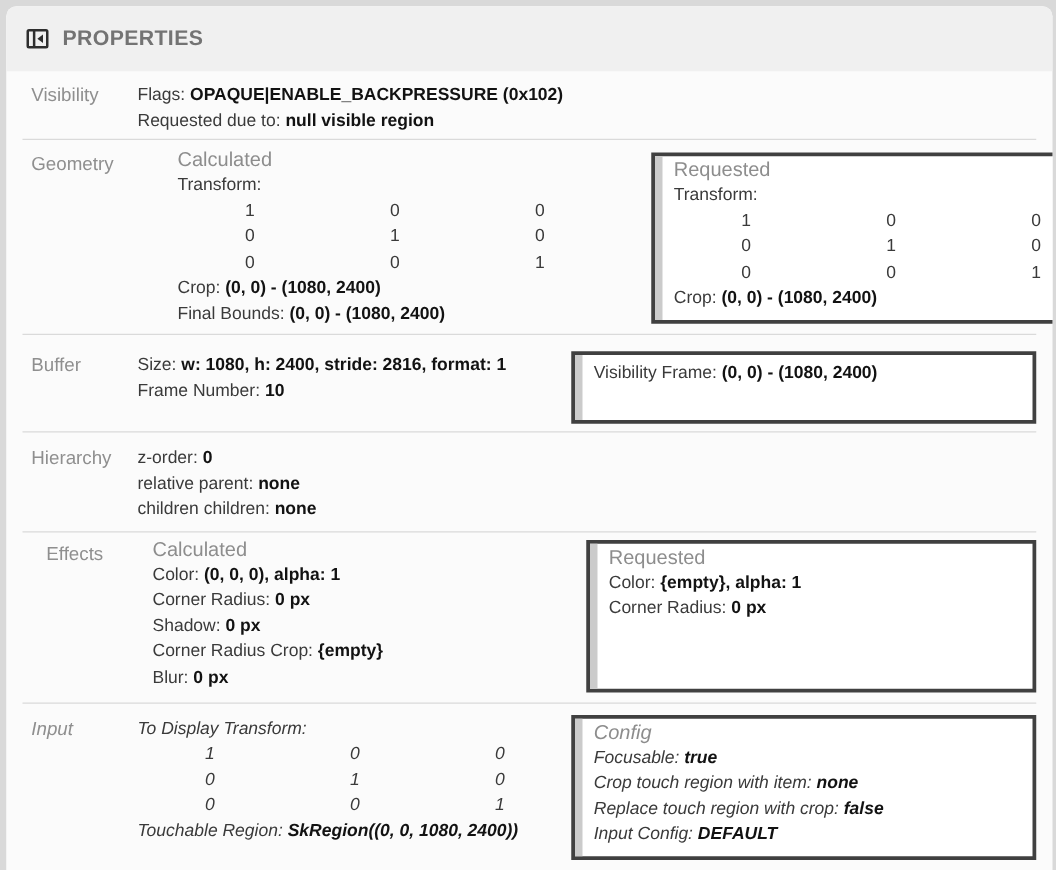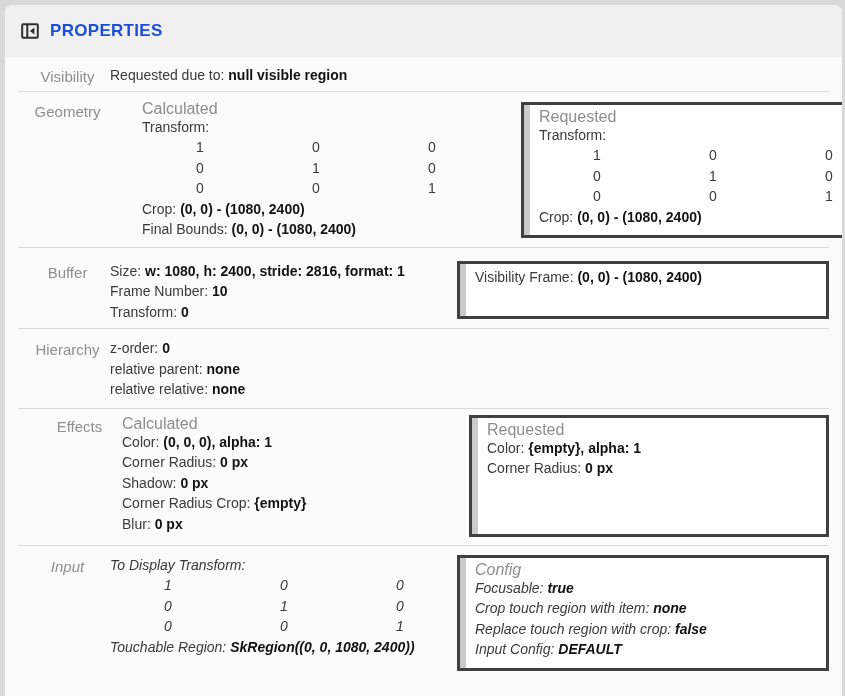--- a/index.html
+++ b/index.html
@@ -10,27 +10,27 @@
     -webkit-font-smoothing:antialiased;
   }
   .card{
     position:absolute;left:5px;top:5px;right:3px;bottom:0;
     background:#fbfbfb;border-radius:8px 8px 0 0;overflow:hidden;
   }
   .hdr{
     height:52px;background:#f0f0f0;display:flex;align-items:center;
     padding-left:14px;gap:9px;
   }
-  .hdr-title{font-size:17px;font-weight:700;color:#1d4ed8;letter-spacing:.3px;}
+  .hdr-title{font-size:17px;font-weight:700;color:#737373;letter-spacing:.3px;}
   .icon-btn{width:22px;height:22px;display:flex;align-items:center;justify-content:center;cursor:pointer;}
   .divider{height:1px;background:#dadada;margin:0 13px;}
   .section{display:flex;box-sizing:border-box;}
   .sec-label{
     width:105px;flex:none;box-sizing:border-box;padding-left:20px;
-    font-size:15px;color:#8f8f8f;padding-top:3px;text-align:center;
+    font-size:15px;color:#8f8f8f;padding-top:3px;
   }
   .sec-left{width:347px;flex:none;font-size:14px;color:#3a3a3a;line-height:20.5px;}
   .sec-right{flex:1;margin-right:13px;}
   .tag{font-size:16px;line-height:16px;color:#8d8d8d;padding-top:1px;}
   .line .v{font-weight:700;color:#121212;}
   .matrix{display:grid;grid-template-columns:repeat(3,116px);}
   .matrix span{text-align:center;line-height:20.5px;}
   .rbox{
     border:3px solid #404040;background:#ffffff;display:flex;
     box-sizing:border-box;
@@ -60,20 +60,21 @@
         <line x1="7.3" y1="3.2" x2="7.3" y2="16.8" stroke="#2e2e2e" stroke-width="2"></line>
         <polygon points="14.4,6.6 14.4,13.4 9.9,10" fill="#2e2e2e"></polygon>
       </svg>
     </span>
     <span class="hdr-title">PROPERTIES</span>
   </div>
 
   <div class="section sec-visibility">
     <div class="sec-label">Visibility</div>
     <div class="sec-left">
+      <div class="line"><span class="k">Flags: </span><span class="v">OPAQUE|ENABLE_BACKPRESSURE (0x102)</span></div>
       <div class="line"><span class="k">Requested due to: </span><span class="v">null visible region</span></div>
     </div>
   </div>
 
   <div class="divider"></div>
 
   <div class="section sec-geometry">
     <div class="sec-label">Geometry</div>
     <div class="sec-left">
       <div class="tag">Calculated</div>
@@ -115,40 +116,39 @@
     </div>
   </div>
 
   <div class="divider"></div>
 
   <div class="section sec-buffer">
     <div class="sec-label">Buffer</div>
     <div class="sec-left">
       <div class="line"><span class="k">Size: </span><span class="v">w: 1080, h: 2400, stride: 2816, format: 1</span></div>
       <div class="line"><span class="k">Frame Number: </span><span class="v">10</span></div>
-      <div class="line"><span class="k">Transform: </span><span class="v">0</span></div>
     </div>
     <div class="sec-right">
       <div class="rbox box-buffer">
         <div class="rbox-bar"></div>
         <div class="rbox-content">
           <div class="line"><span class="k">Visibility Frame: </span><span class="v">(0, 0) - (1080, 2400)</span></div>
         </div>
       </div>
     </div>
   </div>
 
   <div class="divider"></div>
 
   <div class="section sec-hierarchy">
     <div class="sec-label">Hierarchy</div>
     <div class="sec-left">
       <div class="line"><span class="k">z-order: </span><span class="v">0</span></div>
       <div class="line"><span class="k">relative parent: </span><span class="v">none</span></div>
-      <div class="line"><span class="k">relative relative: </span><span class="v">none</span></div>
+      <div class="line"><span class="k">children children: </span><span class="v">none</span></div>
     </div>
   </div>
 
   <div class="divider"></div>
 
   <div class="section sec-effects">
     <div class="sec-label">Effects</div>
     <div class="sec-left">
       <div class="tag">Calculated</div>
       <div class="line"><span class="k">Color: </span><span class="v">(0, 0, 0), alpha: 1</span></div>

